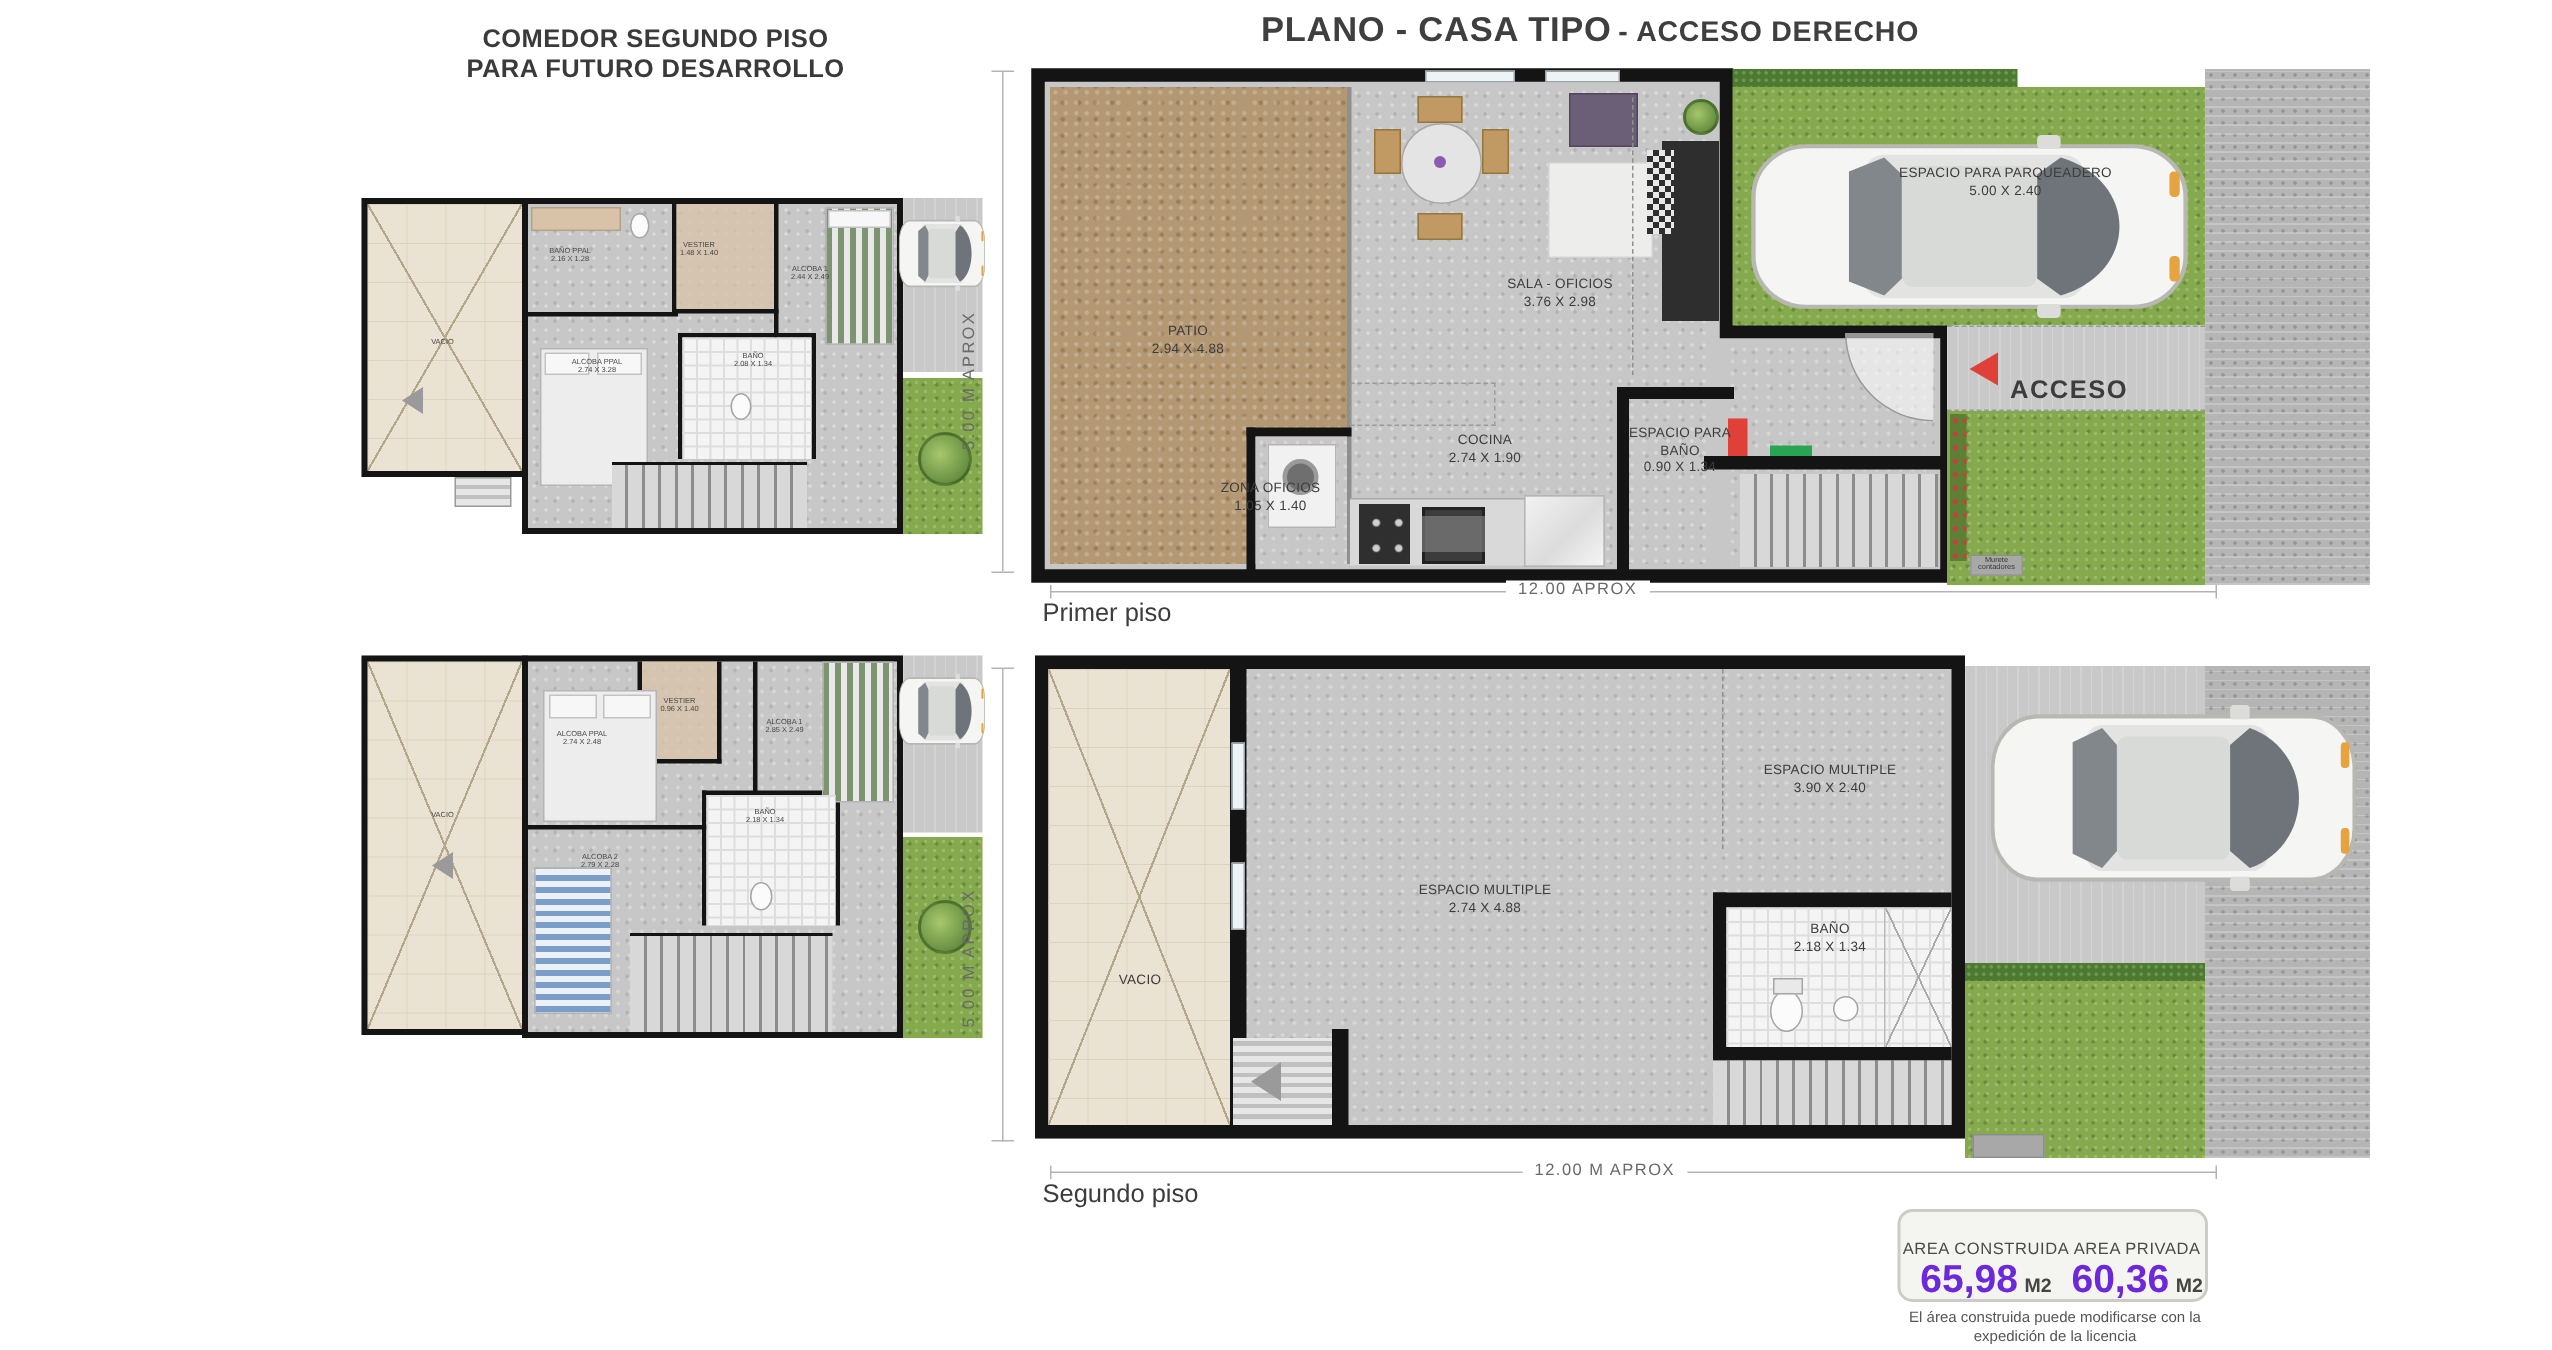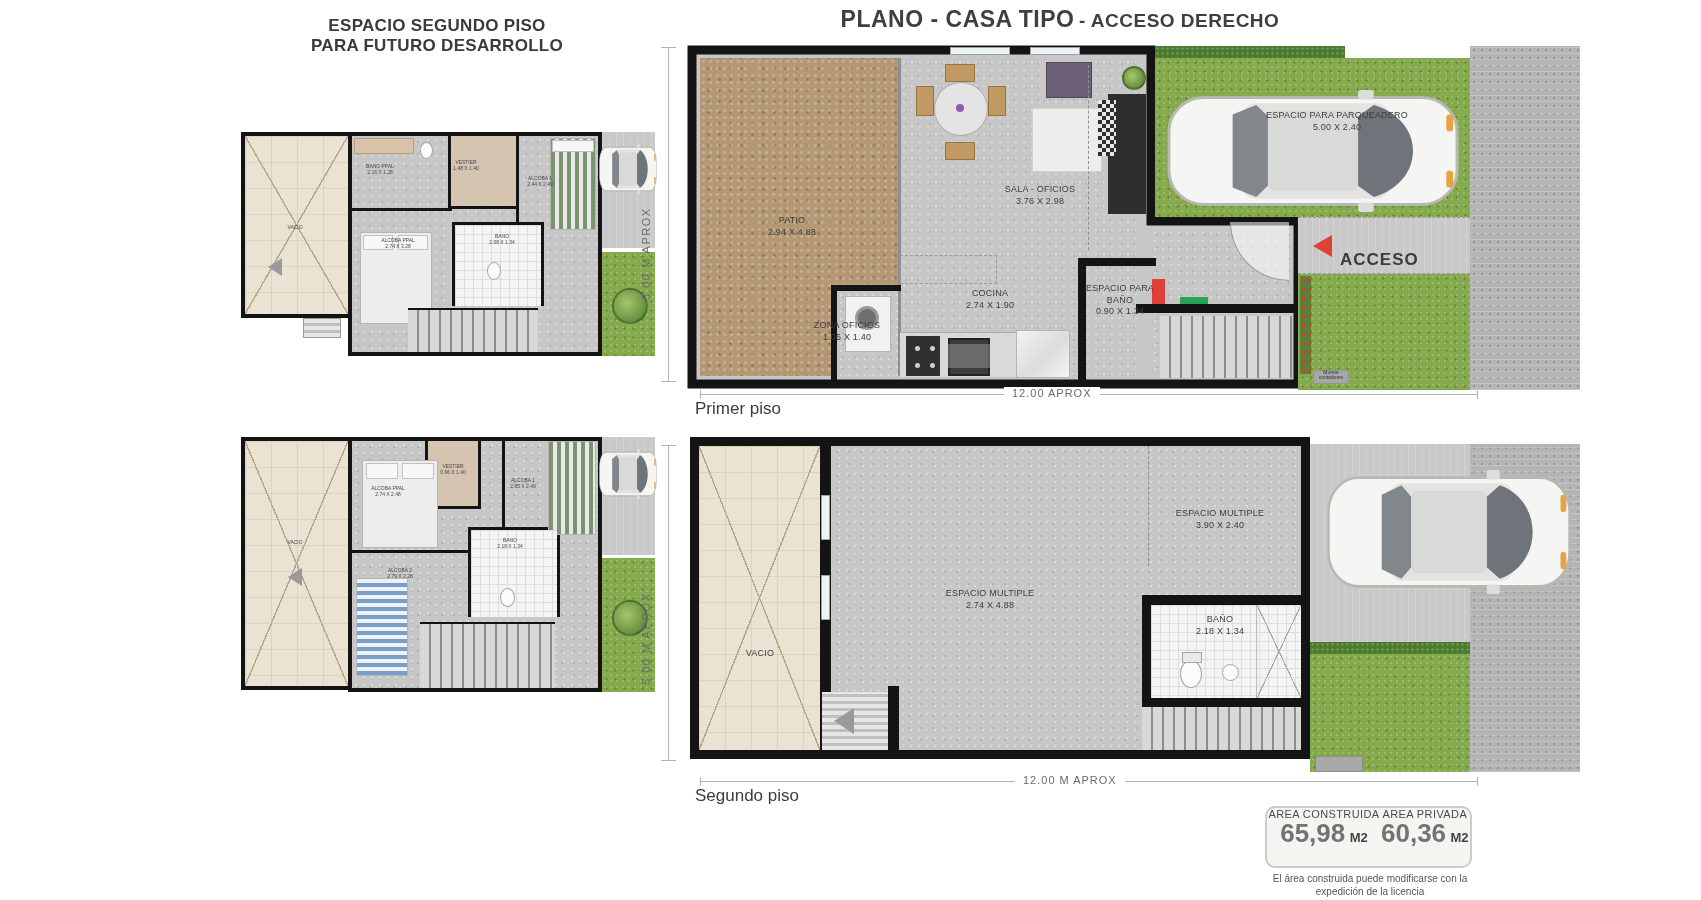--- a/index.html
+++ b/index.html
@@ -66,44 +66,44 @@
   .arc-door{position:absolute;border-left:1px solid #9a9a9a;border-bottom:1px solid #9a9a9a;
             border-radius:0 0 0 100%;background:rgba(255,255,255,.55);}
   .tree{position:absolute;border-radius:50%;border:2px solid rgba(40,70,20,.45);
         background:radial-gradient(circle at 40% 40%, #a6c76c, #4e7a30);}
   .bed{position:absolute;background:#ededed;border:1px solid #b5b5b5;box-sizing:border-box;}
   .bed.green{background:repeating-linear-gradient(90deg,#7d9471 0 4px,#e8e8e8 4px 8px);}
   .bed.blue{background:repeating-linear-gradient(0deg,#7a9ec9 0 4px,#ecf1f6 4px 8px);}
   .pillow{position:absolute;background:#f7f7f7;border:1px solid #c2c2c2;box-sizing:border-box;}
   .wc{position:absolute;background:#fbfbfb;border:1px solid #a5a5a5;border-radius:50%;box-sizing:border-box;}
   .area-box{position:absolute;left:1265px;top:806px;width:207px;height:62px;background:#f4f4f1;
-            border:2px solid #cbcbc8;border-radius:10px;display:flex;align-items:flex-start;justify-content:space-evenly;box-sizing:border-box;}
+            border:2px solid #cbcbc8;border-radius:10px;display:flex;align-items:flex-end;justify-content:space-evenly;box-sizing:border-box;}
   .area-col{text-align:center;}
   .area-col .hd{font-size:11px;color:#4a4a4a;letter-spacing:.4px;white-space:nowrap;}
-  .area-col .val{font-size:26px;font-weight:bold;color:#737373;line-height:1.05;}
+  .area-col .val{font-size:26px;font-weight:bold;color:#6d28d9;line-height:1.05;}
   .area-col .unit{font-size:13px;color:#444;font-weight:bold;}
   .area-note{position:absolute;left:1250px;top:873px;width:240px;text-align:center;font-size:10px;color:#555;line-height:1.25;}
   .dashedv{position:absolute;width:0;border-left:1px dashed #8f8f8f;}
   .dashedbox{position:absolute;border:1px dashed #9b9b9b;}
   .car{position:absolute;}
   .murete{position:absolute;background:#a8a8a8;border:1px solid #8d8d8d;box-sizing:border-box;
           font-size:8px;line-height:1.05;text-align:center;color:#383838;transform:scale(.62);transform-origin:center top;}
 </style>
 </head>
 <body>
 
 <div id="canvas">
 
   <div class="page-title">
     <span class="t-main">PLANO - CASA TIPO</span>
     <span class="t-sub">- ACCESO DERECHO</span>
   </div>
 
   <div class="sec-title" style="left:262px;top:16px;width:350px;">
-    <div>ESPACIO SEGUNDO PISO</div>
+    <div>COMEDOR SEGUNDO PISO</div>
     <div>PARA FUTURO DESARROLLO</div>
   </div>
 
 
 
   <div class="abs beige-x" style="left:241px;top:132px;width:111px;height:186px;border:4px solid #141414;box-sizing:border-box;"></div>
   <div class="abs balcony-tx" style="left:303px;top:318px;width:38px;height:20px;border:1px solid #9a9a9a;box-sizing:border-box;"></div>
   <div class="tri-left" style="left:268px;top:258px;border-width:9px 14px 9px 0;border-right-color:#9a9a9a;"></div>
 
   <div class="abs gray-tx" style="left:348px;top:132px;width:254px;height:224px;border:4px solid #141414;box-sizing:border-box;"></div>

